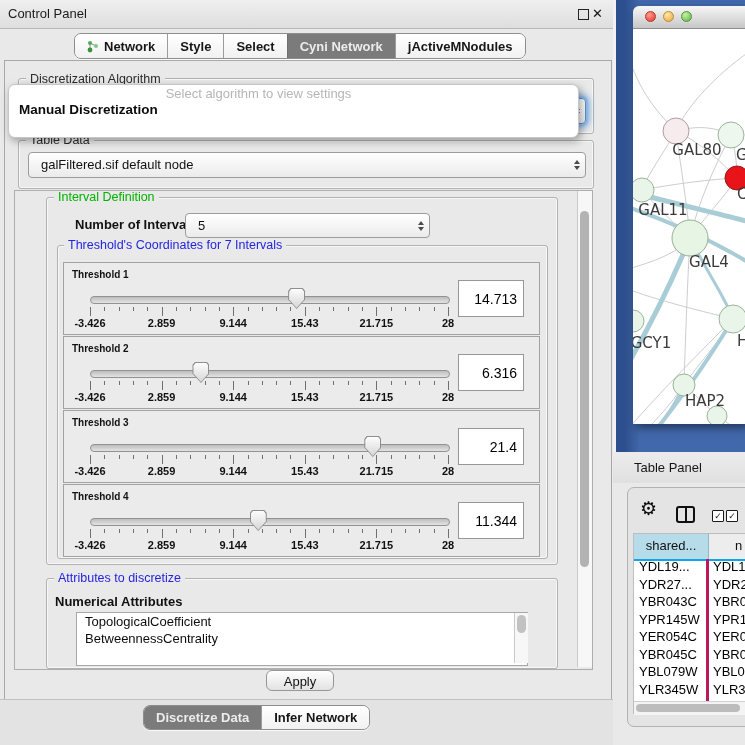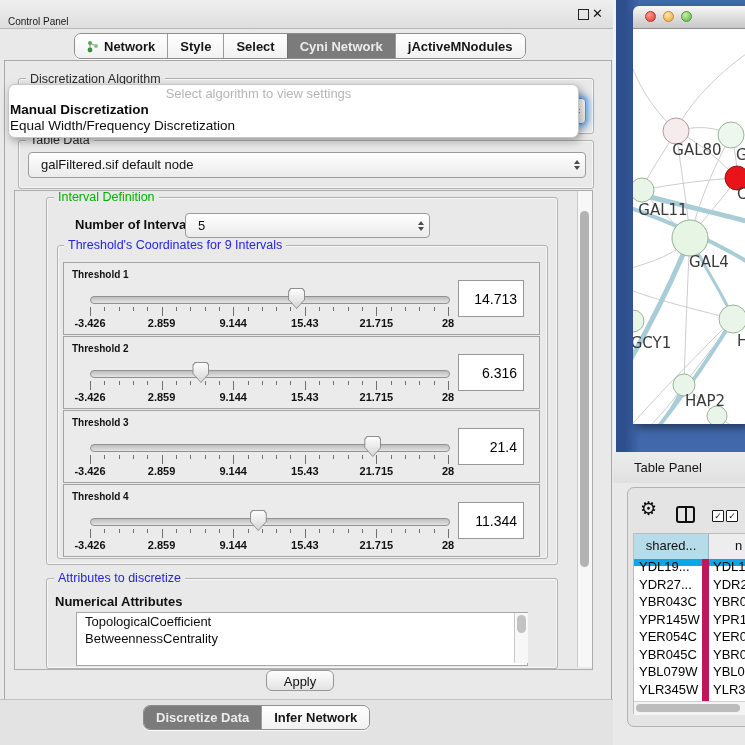--- a/index.html
+++ b/index.html
@@ -4,21 +4,21 @@
 <style>
   html,body{margin:0;padding:0;}
   body{width:745px;height:745px;position:relative;overflow:hidden;
        background:#e9e9e9;font-family:"Liberation Sans","DejaVu Sans",sans-serif;
        -webkit-font-smoothing:antialiased;}
   .abs{position:absolute;}
 
   
   #titlebar{left:0;top:0;width:613px;height:28px;background:linear-gradient(#efefef,#dedede);
             border-bottom:1px solid #b9b9b9;}
-  #titlebar .t{position:absolute;left:8px;top:8px;line-height:28px;font-size:10px;color:#1a1a1a;}
+  #titlebar .t{position:absolute;left:8px;top:0;line-height:28px;font-size:13px;color:#1a1a1a;}
   #float-btn{position:absolute;left:578px;top:9px;width:9px;height:9px;border:1.5px solid #222;background:transparent;font-size:0;}
   #close-btn{position:absolute;left:592px;top:6px;font-size:13px;font-weight:bold;color:#111;line-height:16px;}
 
   
   .tabstrip{display:flex;height:24px;border:1px solid #8d8d8d;border-radius:7px;overflow:hidden;
             box-shadow:0 1px 0 rgba(255,255,255,.8);}
   .tab{padding:0 12px;line-height:23px;font-size:13px;font-weight:bold;color:#161616;
        background:linear-gradient(#ffffff,#f1f1f1);border-left:1px solid #9b9b9b;
        display:flex;align-items:center;gap:5px;white-space:nowrap;}
   .tab:first-child{border-left:none;}
@@ -37,21 +37,21 @@
   .combo .cv{position:absolute;left:12px;top:0;line-height:23px;white-space:nowrap;}
   .stepper{position:absolute;right:5px;top:50%;transform:translateY(-50%);display:flex;flex-direction:column;gap:2px;align-items:center;}
   .tri-up{width:0;height:0;border-left:3.5px solid transparent;border-right:3.5px solid transparent;border-bottom:4.5px solid #4a4a4a;}
   .tri-dn{width:0;height:0;border-left:3.5px solid transparent;border-right:3.5px solid transparent;border-top:4.5px solid #4a4a4a;}
   .focusring{box-shadow:0 0 0 2px #8cbcec,0 0 6px 3px rgba(77,147,222,.75);border-color:#5d8fca;}
 
   
   #alg-popup{left:8px;top:84px;width:569px;height:52px;background:#fff;border:1px solid #c6c6c6;
              border-radius:7px;box-shadow:2px 3px 8px rgba(0,0,0,.35);z-index:30;}
   .popup-prompt{height:17px;line-height:17px;text-align:center;color:#b5b5b5;font-size:13px;padding-right:70px;}
-  .popup-item{height:16px;line-height:16px;font-size:13.5px;color:#0c0c0c;padding-left:1px;}
+  .popup-item{height:16px;line-height:16px;font-size:13.5px;color:#0c0c0c;padding-left:10px;}
   .popup-item.bold{font-weight:bold;}
 
   
   #scrollregion{left:14px;top:190px;width:577px;height:478px;border:1px solid #adadad;background:#e9e9e9;}
   .vscroll{background:#f7f7f7;border-left:1px solid #c9c9c9;}
   .vthumb{position:absolute;left:2px;width:9px;border-radius:5px;background:#b3b3b3;}
 
   
   .thr{position:absolute;left:63px;width:475px;height:71px;background:#ebebeb;border:1px solid #a2a2a2;}
   .thr-label{position:absolute;left:8px;top:6px;font-size:10px;font-weight:bold;color:#111;}
@@ -97,27 +97,27 @@
   #tp-bar{left:613px;top:452px;width:132px;height:31px;background:linear-gradient(#ececec,#e0e0e0);}
   #tp-bar .t{position:absolute;left:21px;top:0;line-height:31px;font-size:13px;color:#161616;}
   #right-lower{left:613px;top:483px;width:132px;height:262px;background:#e9e9e9;}
   #tp-box{left:627px;top:487px;width:118px;height:238px;background:#e4e4e4;border:1px solid #b2b2b2;border-radius:7px 0 0 7px;}
   #gear{position:absolute;left:12px;top:11px;font-size:19px;line-height:19px;color:#0a0a0a;}
   #colicon{position:absolute;left:48px;top:18px;width:15px;height:13px;border:2px solid #0f0f0f;border-radius:3px;}
   #colicon .mid{position:absolute;left:50%;top:0;width:2px;height:100%;background:#0f0f0f;transform:translateX(-50%);}
   .cbicon{position:absolute;top:22px;width:10px;height:10px;border:1.5px solid #1a1a1a;border-radius:1px;
           font-size:9px;line-height:10px;text-align:center;color:#1a1a1a;background:#fff;}
   #tp-table{position:absolute;left:5px;top:45px;width:113px;height:181px;background:#fff;border:1px solid #bdbdbd;border-right:none;box-sizing:border-box;}
-  #tp-head{position:absolute;left:0;top:0;width:100%;height:25px;display:flex;border-bottom:7px solid #0ea5e9;}
+  #tp-head{position:absolute;left:0;top:0;width:100%;height:25px;display:flex;border-bottom:2px solid #0ea5e9;}
   .hc{box-sizing:border-box;font-size:13px;line-height:24px;color:#111;}
   .hc1{width:75px;background:#b6dcea;border-right:1px solid #93b6c4;text-align:center;}
   .hc2{flex:1;background:#ededed;padding-left:26px;}
   #tp-rows{position:absolute;left:0;top:25px;width:100%;height:142px;overflow:hidden;}
   .trow{display:flex;height:17.5px;font-size:13px;color:#000;}
-  .tc1{width:75px;padding-left:5px;box-sizing:border-box;border-right:7px solid #be185d;white-space:nowrap;overflow:hidden;}
+  .tc1{width:75px;padding-left:5px;box-sizing:border-box;border-right:3px solid #be185d;white-space:nowrap;overflow:hidden;}
   .tc2{flex:1;padding-left:4px;white-space:nowrap;overflow:hidden;}
   #hscroll{position:absolute;left:0;top:167px;width:100%;height:13px;background:#f4f4f4;border-top:1px solid #cfcfcf;}
   #hthumb{position:absolute;left:2px;top:2px;width:104px;height:8px;border-radius:4px;background:#bcbcbc;}
 
   .bold13{font-size:13px;font-weight:bold;color:#111;white-space:nowrap;}
   svg text{font-family:"DejaVu Sans","Liberation Sans",sans-serif;}
 </style>
 </head>
 <body>
 
@@ -159,21 +159,20 @@
 <div class="combo focusring abs" style="left:28px;top:98px;width:556px;height:24px;">
   <span class="stepper">
       <span class="tri-up"></span>
       <span class="tri-dn"></span>
     </span>
 </div>
 
 <div id="alg-popup" class="abs">
   <div class="popup-prompt">Select algorithm to view settings</div>
   <div class="popup-item bold">Manual Discretization</div>
-  <div class="popup-item">Equal Width/Frequency Discretization</div>
 </div>
 
 <div class="gb abs" style="left:18px;top:140px;width:574px;height:47px;"></div>
 <span class="gb-title abs" style="left:26px;top:134px;">Table Data</span>
 <div class="combo abs" style="left:28px;top:152px;width:556px;height:24px;">
   <span class="cv">galFiltered.sif default node</span>
   <span class="stepper">
       <span class="tri-up"></span>
       <span class="tri-dn"></span>
     </span>
@@ -190,21 +189,21 @@
 <span class="bold13 abs" style="left:75px;top:217px;">Number of Intervals</span>
 <div class="combo abs" style="left:185px;top:213px;width:243px;height:23px;">
   <span class="cv">5</span>
   <span class="stepper">
       <span class="tri-up"></span>
       <span class="tri-dn"></span>
     </span>
 </div>
 
 <div class="gb abs" style="left:57px;top:245px;width:489px;height:312px;"></div>
-<span class="gb-title blue abs" style="left:64px;top:239px;">Threshold's Coordinates for 9 Intervals</span>
+<span class="gb-title blue abs" style="left:64px;top:239px;">Threshold's Coordinates for 7 Intervals</span>
 
 <div class="thr abs" style="top:262px;">
   <div class="thr-label">Threshold 1</div>
   <div class="track"></div>
   <div class="thumb" style="left: 224.137px;">
       <div class="thumb-in"></div>
     </div>
   <div class="ticks">
       <div class="tick major" style="left: 0%;"></div>
       <div class="tick" style="left: 4%;"></div>

